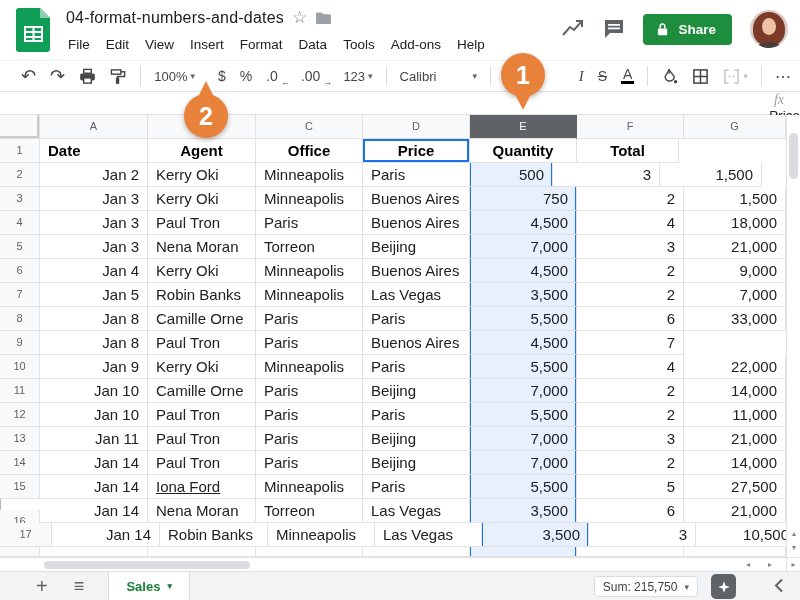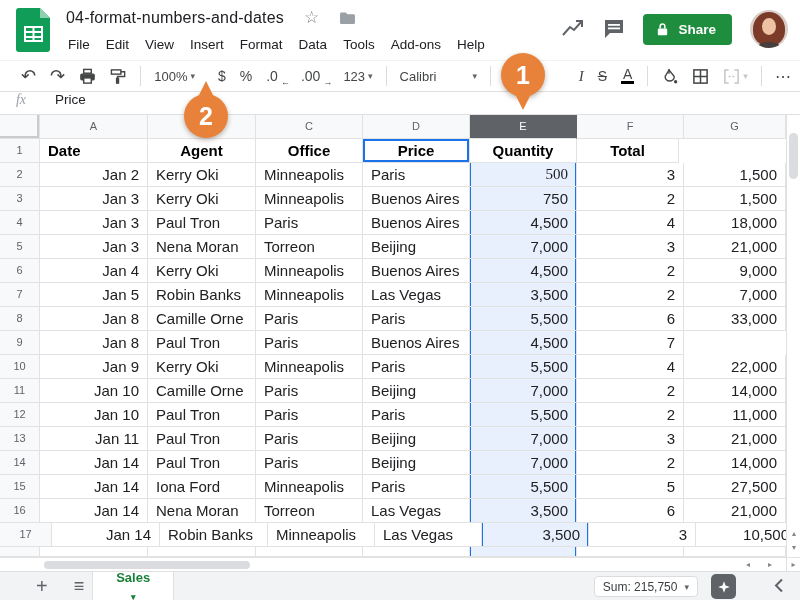--- a/index.html
+++ b/index.html
@@ -3,21 +3,21 @@
 <meta charset="utf-8">
 <style>
   * { box-sizing: border-box; margin: 0; padding: 0; }
   html,body { width:800px; height:600px; }
   body { font-family:"Liberation Sans",sans-serif; position:relative; overflow:hidden; background:#fff; }
   #app { position:absolute; inset:0; box-shadow: inset 0 0 0 1px #b7babd; }
 
   
   .topbar { position:absolute; top:0; left:0; right:0; height:60px; background:#fff; }
   .sheets-logo { position:absolute; left:16px; top:8px; width:34px; height:44px; }
-  .title-row { position:absolute; left:66px; top:9px; display:flex; align-items:center; gap:20px; }
+  .title-row { position:absolute; left:66px; top:9px; display:flex; align-items:center; gap:8px; }
   .doc-title { font-size:16px; color:#202124; letter-spacing:.2px; }
   .star { font-size:17px; color:#80868b; line-height:16px; }
   .top-right { position:absolute; right:12px; top:10px; display:flex; align-items:center; gap:18px; }
   .share-btn { display:flex; align-items:center; gap:8px; background:#1e8e3e; color:#fff; font-size:13.5px; font-weight:bold; padding:8px 16px 8px 12px; border-radius:4px; }
   .avatar { width:38px; height:38px; border-radius:50%; background:#d8cdc6; position:relative; overflow:hidden; }
   .av-hair { position:absolute; left:3px; top:2px; width:32px; height:34px; border-radius:50% 50% 45% 45%; background:#7c3b28; }
   .av-face { position:absolute; left:12px; top:8px; width:14px; height:17px; border-radius:50%; background:#eec3a3; }
   .av-body { position:absolute; left:7px; bottom:-6px; width:24px; height:12px; border-radius:50% 50% 0 0; background:#463f3b; }
   .menus { position:absolute; left:60px; top:34px; display:flex; }
   .menu-item { padding:3px 8px; font-size:13.5px; color:#202124; border-radius:3px; cursor:default; }
@@ -33,21 +33,21 @@
   .decwrap { position:relative; padding-right:9px; }
   .decwrap .suba { position:absolute; right:-3px; bottom:-3px; font-size:9px; color:#444746; }
   .font-name { width:70px; text-align:left; }
   .size-val { width:24px; text-align:center; }
   .italic-btn { font-style:italic; font-family:"Liberation Serif",serif; font-size:15px; }
   .strike-btn { text-decoration:line-through; font-size:14px; }
   .color-a { border-bottom:3px solid #000; line-height:13px; font-size:14px; padding:0 2px; }
   .spacer { flex:1; }
 
   
-  .fxbar { position:absolute; top:92px; left:0; right:0; height:23px; background:#fff; border-bottom:1px solid #e0e0e0; display:flex; align-items:flex-start; }
+  .fxbar { position:absolute; top:92px; left:0; right:0; height:23px; background:#fff; border-bottom:1px solid #e0e0e0; display:flex; align-items:flex-end;flex-direction:column; }
   .fx { width:42px; text-align:center; font-style:italic; font-family:"Liberation Serif",serif; color:#9aa0a6; font-size:14px; }
   .fxval { font-size:13.5px; color:#202124; padding-left:13px; }
 
   
   .grid { position:absolute; top:115px; left:0; width:786px; }
   .ghead { display:flex; height:24px; }
   .corner { height:24px; background:#f8f9fa; border-right:1px solid #e2e2e2; border-bottom:1px solid #e2e2e2; box-shadow: inset -2px 0 0 #c9cccf, inset 0 -2px 0 #c9cccf; flex:none; }
   .ch { height:24px; background:#f8f9fa; border-right:1px solid #e2e2e2; border-bottom:1px solid #e2e2e2; font-size:11px; color:#5f6368; text-align:center; line-height:23px; flex:none; }
   .ch.chsel { background:#5f6368; color:#fff; border-right-color:#5f6368; }
   .grow { display:flex; height:24px; }
@@ -68,21 +68,21 @@
   .hthumb { position:absolute; left:44px; top:3px; width:206px; height:8px; background:#dadce0; border-radius:4px; }
   .hbtn { position:absolute; top:0; width:16px; height:14px; text-align:center; font-size:8px; color:#80868b; line-height:13px; }
   .hleft { left:740px; } .hright { left:762px; }
   .scorner { position:absolute; left:786px; top:557px; width:14px; height:14px; background:#fff; text-align:center; font-size:8px; color:#80868b; line-height:13px; border-left:1px solid #e0e0e0; border-top:1px solid #e2e2e2; }
 
   
   .bottombar { position:absolute; top:571px; left:0; right:0; height:29px; background:#f1f3f4; border-top:1px solid #e0e0e0; display:flex; align-items:center; }
   .bb-btn { color:#5f6368; font-size:18px; line-height:18px; padding:0 6px; }
   .add-sheet { margin-left:30px; font-size:20px; }
   .all-sheets { margin-left:14px; }
-  .sheet-tab { margin-left:2px; width:82px; height:28px; background:#fff; border-left:1px solid #e0e0e0; border-right:1px solid #e0e0e0; display:flex; align-items:center; justify-content:center; gap:7px; font-size:13px; font-weight:bold; color:#188038;flex-direction:column; }
+  .sheet-tab { margin-left:18px; width:82px; height:28px; background:#fff; border-left:1px solid #e0e0e0; border-right:1px solid #e0e0e0; display:flex; align-items:center; justify-content:center; gap:7px; font-size:13px; font-weight:bold; color:#188038; }
   .sheet-tab .dd { color:#188038; }
   .sum-pill { position:absolute; right:102px; top:4px; height:21px; background:#fff; border:1px solid #dadce0; border-radius:4px; display:flex; align-items:center; gap:7px; padding:0 8px; font-size:12px; color:#3c4043; }
   .explore-btn { position:absolute; right:64px; top:2px; width:25px; height:25px; background:#5f6368; border-radius:5px; display:flex; align-items:center; justify-content:center; }
   .panel-chevron { position:absolute; right:16px; top:6px; }
 
   
   .callout { position:absolute; width:44px; height:44px; border-radius:50%; background:#e8823b; color:#fff; font-size:25px; font-weight:bold; display:flex; align-items:center; justify-content:center; z-index:50; box-shadow:0 2px 5px rgba(60,40,20,.35); }
   .callout.b1 { left:501px; top:53px; }
   .callout.b1::after { content:''; position:absolute; top:37px; left:12px; width:0; height:0; border-left:10px solid transparent; border-right:10px solid transparent; border-top:20px solid #e8823b; }
   .callout.b2 { left:184px; top:94px; }
@@ -261,21 +261,21 @@
           <div class="cell ac bold active" style="width: 107px;">Price</div>
           <div class="cell ac bold" style="width: 107px;">Quantity</div>
           <div class="cell ac bold" style="width: 102px;">Total</div>
         </div>
         <div class="grow">
           <div class="rnum" style="width: 40px;">2</div>
           <div class="cell ar" style="width: 108px;">Jan 2</div>
           <div class="cell al" style="width: 108px;">Kerry Oki</div>
           <div class="cell al" style="width: 107px;">Minneapolis</div>
           <div class="cell al" style="width: 107px;">Paris</div>
-          <div class="cell ar sel" style="width: 107px; font-family: Liberation Serif, serif;">500</div>
+          <div class="cell ar sel" style="width: 83px;">500</div>
           <div class="cell ar" style="width: 107px;">3</div>
           <div class="cell ar" style="width: 102px;">1,500</div>
         </div>
         <div class="grow">
           <div class="rnum" style="width: 40px;">3</div>
           <div class="cell ar" style="width: 108px;">Jan 3</div>
           <div class="cell al" style="width: 108px;">Kerry Oki</div>
           <div class="cell al" style="width: 107px;">Minneapolis</div>
           <div class="cell al" style="width: 107px;">Buenos Aires</div>
           <div class="cell ar sel" style="width: 107px;">750</div>
@@ -387,29 +387,29 @@
           <div class="cell al" style="width: 108px;">Paul Tron</div>
           <div class="cell al" style="width: 107px;">Paris</div>
           <div class="cell al" style="width: 107px;">Beijing</div>
           <div class="cell ar sel" style="width: 107px;">7,000</div>
           <div class="cell ar" style="width: 107px;">2</div>
           <div class="cell ar" style="width: 102px;">14,000</div>
         </div>
         <div class="grow">
           <div class="rnum" style="width: 40px;">15</div>
           <div class="cell ar" style="width: 108px;">Jan 14</div>
-          <div class="cell al" style="width: 108px;">Iona Ford</div>
+          <div class="cell al" style="width: 108px; text-decoration: underline;">Iona Ford</div>
           <div class="cell al" style="width: 107px;">Minneapolis</div>
           <div class="cell al" style="width: 107px;">Paris</div>
           <div class="cell ar sel" style="width: 107px;">5,500</div>
           <div class="cell ar" style="width: 107px;">5</div>
           <div class="cell ar" style="width: 102px;">27,500</div>
         </div>
         <div class="grow">
-          <div class="rnum" style="width: 40px;">16</div>
+          <div class="rnum" style="width: 40px; margin-top: 11px;">16</div>
           <div class="cell ar" style="width: 108px;">Jan 14</div>
           <div class="cell al" style="width: 108px;">Nena Moran</div>
           <div class="cell al" style="width: 107px;">Torreon</div>
           <div class="cell al" style="width: 107px;">Las Vegas</div>
           <div class="cell ar sel" style="width: 107px;">3,500</div>
           <div class="cell ar" style="width: 107px;">6</div>
           <div class="cell ar" style="width: 102px;">21,000</div>
         </div>
         <div class="grow">
           <div class="rnum" style="width: 52px;">17</div>

